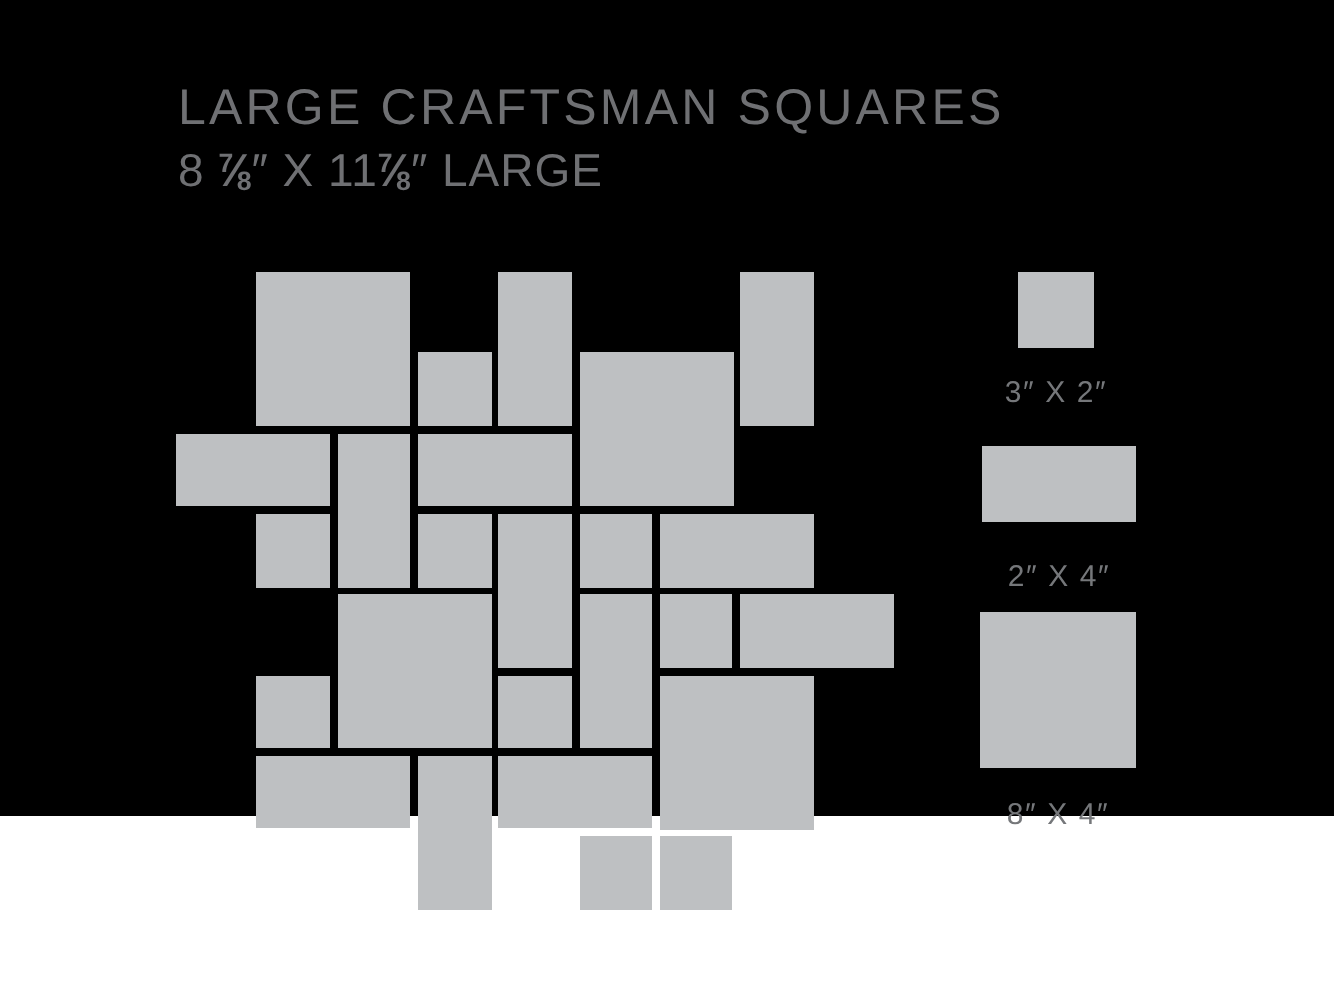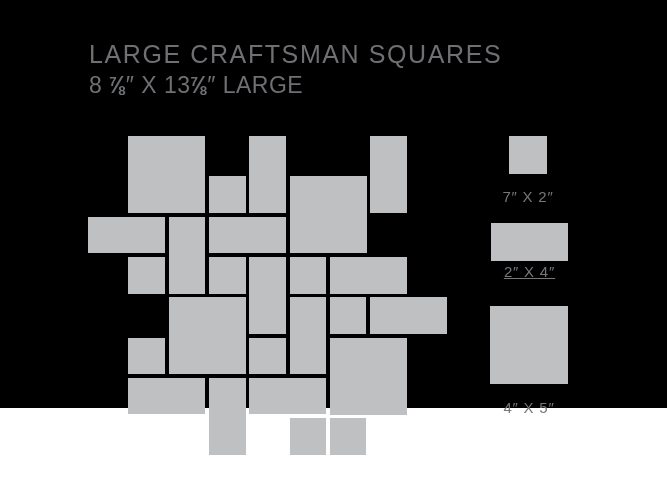--- a/index.html
+++ b/index.html
@@ -77,21 +77,21 @@
     white-space: nowrap;
   }
 </style>
 </head>
 <body>
 
 <div class="stage" style="--bg: #000000; --tile: #bec0c2; --text: #6f7073; --label: #75777a;">
 
   <div class="title">LARGE CRAFTSMAN SQUARES</div>
 
-  <div class="subtitle"><span>8 </span><span class="frac"><span class="fnum">7</span><span class="fslash">⁄</span><span class="fden">8</span></span><span>″ X 13</span><span class="frac"><span class="fnum">7</span><span class="fslash">⁄</span><span class="fden">8</span></span><span>″ LARGE</span></div>
+  <div class="subtitle"><span>8 </span><span class="frac"><span class="fnum">7</span><span class="fslash">⁄</span><span class="fden">8</span></span><span>″ X 11</span><span class="frac"><span class="fnum">7</span><span class="fslash">⁄</span><span class="fden">8</span></span><span>″ LARGE</span></div>
 
   <div id="tile-pattern">
       <div class="tile" style="left: 128.3px; top: 136px; width: 77px; height: 77px;"></div>
       <div class="tile" style="left: 249.2px; top: 136px; width: 36.7px; height: 77px;"></div>
       <div class="tile" style="left: 370.1px; top: 136px; width: 36.7px; height: 77px;"></div>
       <div class="tile" style="left: 208.9px; top: 176.3px; width: 36.7px; height: 36.7px;"></div>
       <div class="tile" style="left: 289.5px; top: 176.3px; width: 77px; height: 77px;"></div>
       <div class="tile" style="left: 88px; top: 216.6px; width: 77px; height: 36.7px;"></div>
       <div class="tile" style="left: 168.6px; top: 216.6px; width: 36.7px; height: 77px;"></div>
       <div class="tile" style="left: 208.9px; top: 216.6px; width: 77px; height: 36.7px;"></div>
@@ -109,20 +109,20 @@
       <div class="tile" style="left: 329.8px; top: 337.5px; width: 77px; height: 77px;"></div>
       <div class="tile" style="left: 128.3px; top: 377.8px; width: 77px; height: 36.7px;"></div>
       <div class="tile" style="left: 208.9px; top: 377.8px; width: 36.7px; height: 77px;"></div>
       <div class="tile" style="left: 249.2px; top: 377.8px; width: 77px; height: 36.7px;"></div>
       <div class="tile" style="left: 289.5px; top: 418.1px; width: 36.7px; height: 36.7px;"></div>
       <div class="tile" style="left: 329.8px; top: 418.1px; width: 36.7px; height: 36.7px;"></div>
     </div>
 
   <div id="legend">
       <div class="legend-swatch" style="left: 509px; top: 136px; width: 38px; height: 38px;"></div>
-      <div class="legend-label" style="left: 458px; top: 188px;">7″ X 2″</div>
+      <div class="legend-label" style="left: 458px; top: 188px;">3″ X 2″</div>
       <div class="legend-swatch" style="left: 491px; top: 223px; width: 77px; height: 38px;"></div>
-      <div class="legend-label" style="left: 459.5px; top: 263px; text-decoration: underline;">2″ X 4″</div>
+      <div class="legend-label" style="left: 459.5px; top: 280px;">2″ X 4″</div>
       <div class="legend-swatch" style="left: 490px; top: 306px; width: 78px; height: 78px;"></div>
-      <div class="legend-label" style="left: 459px; top: 399px;">4″ X 5″</div>
+      <div class="legend-label" style="left: 459px; top: 399px;">8″ X 4″</div>
     </div>
 
 </div>
 
 </body></html>

